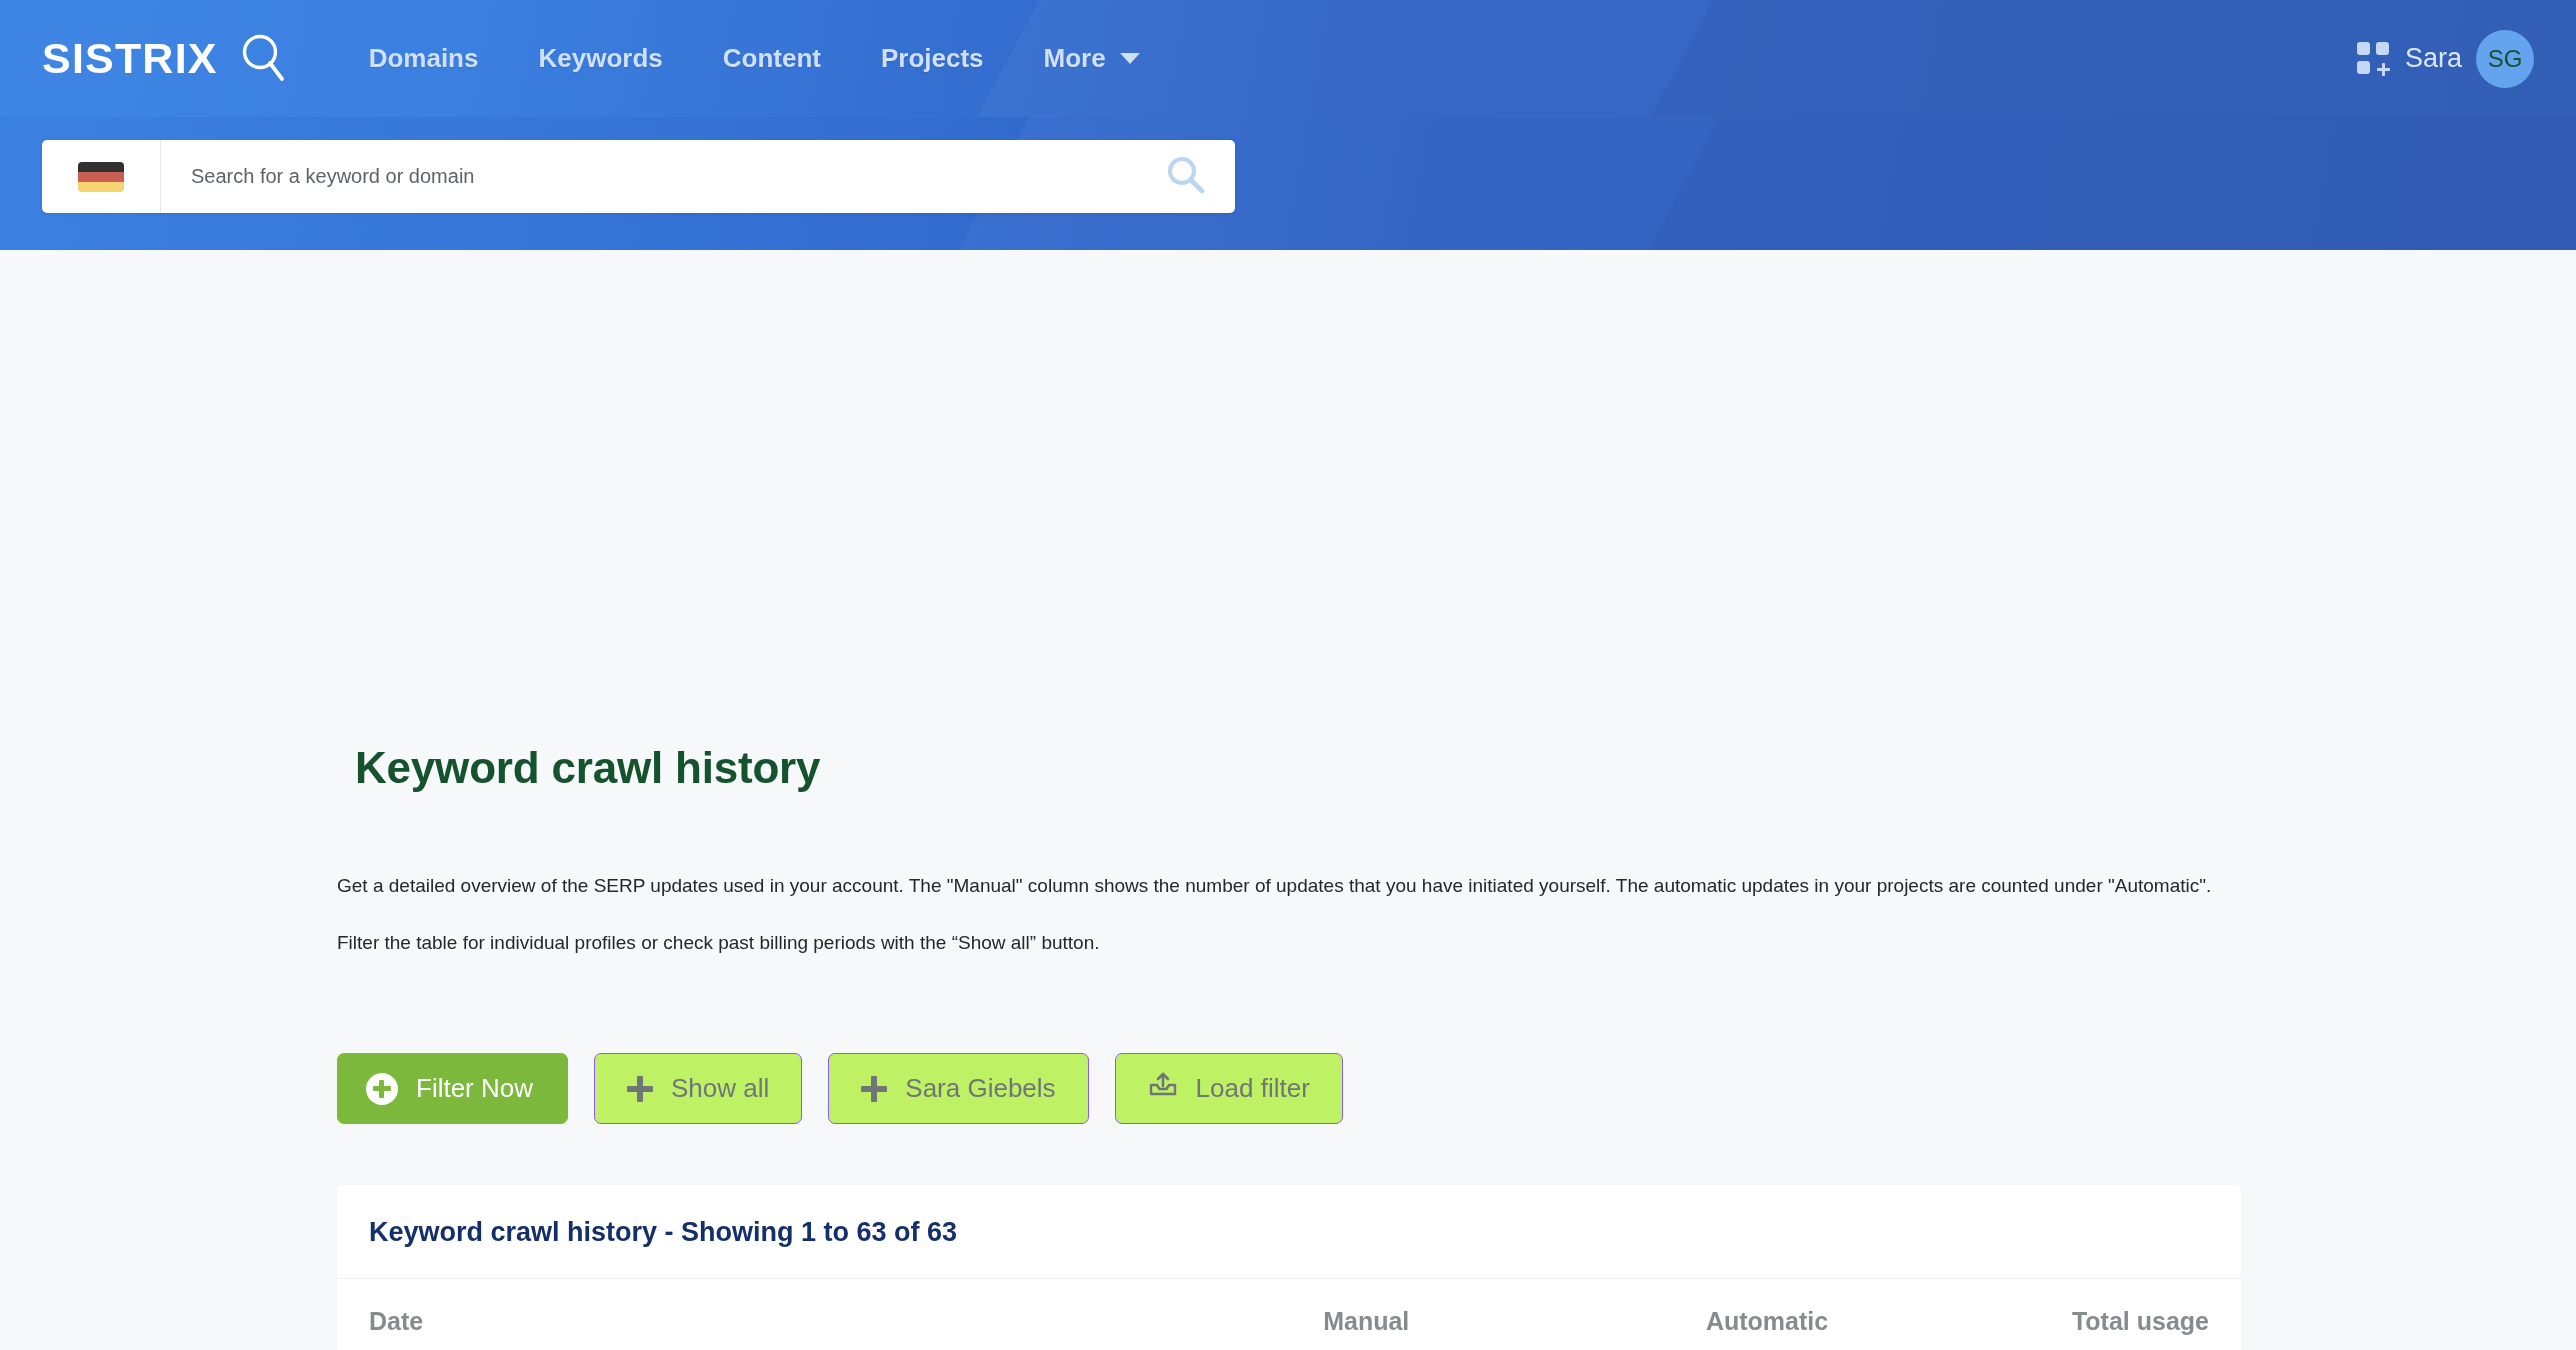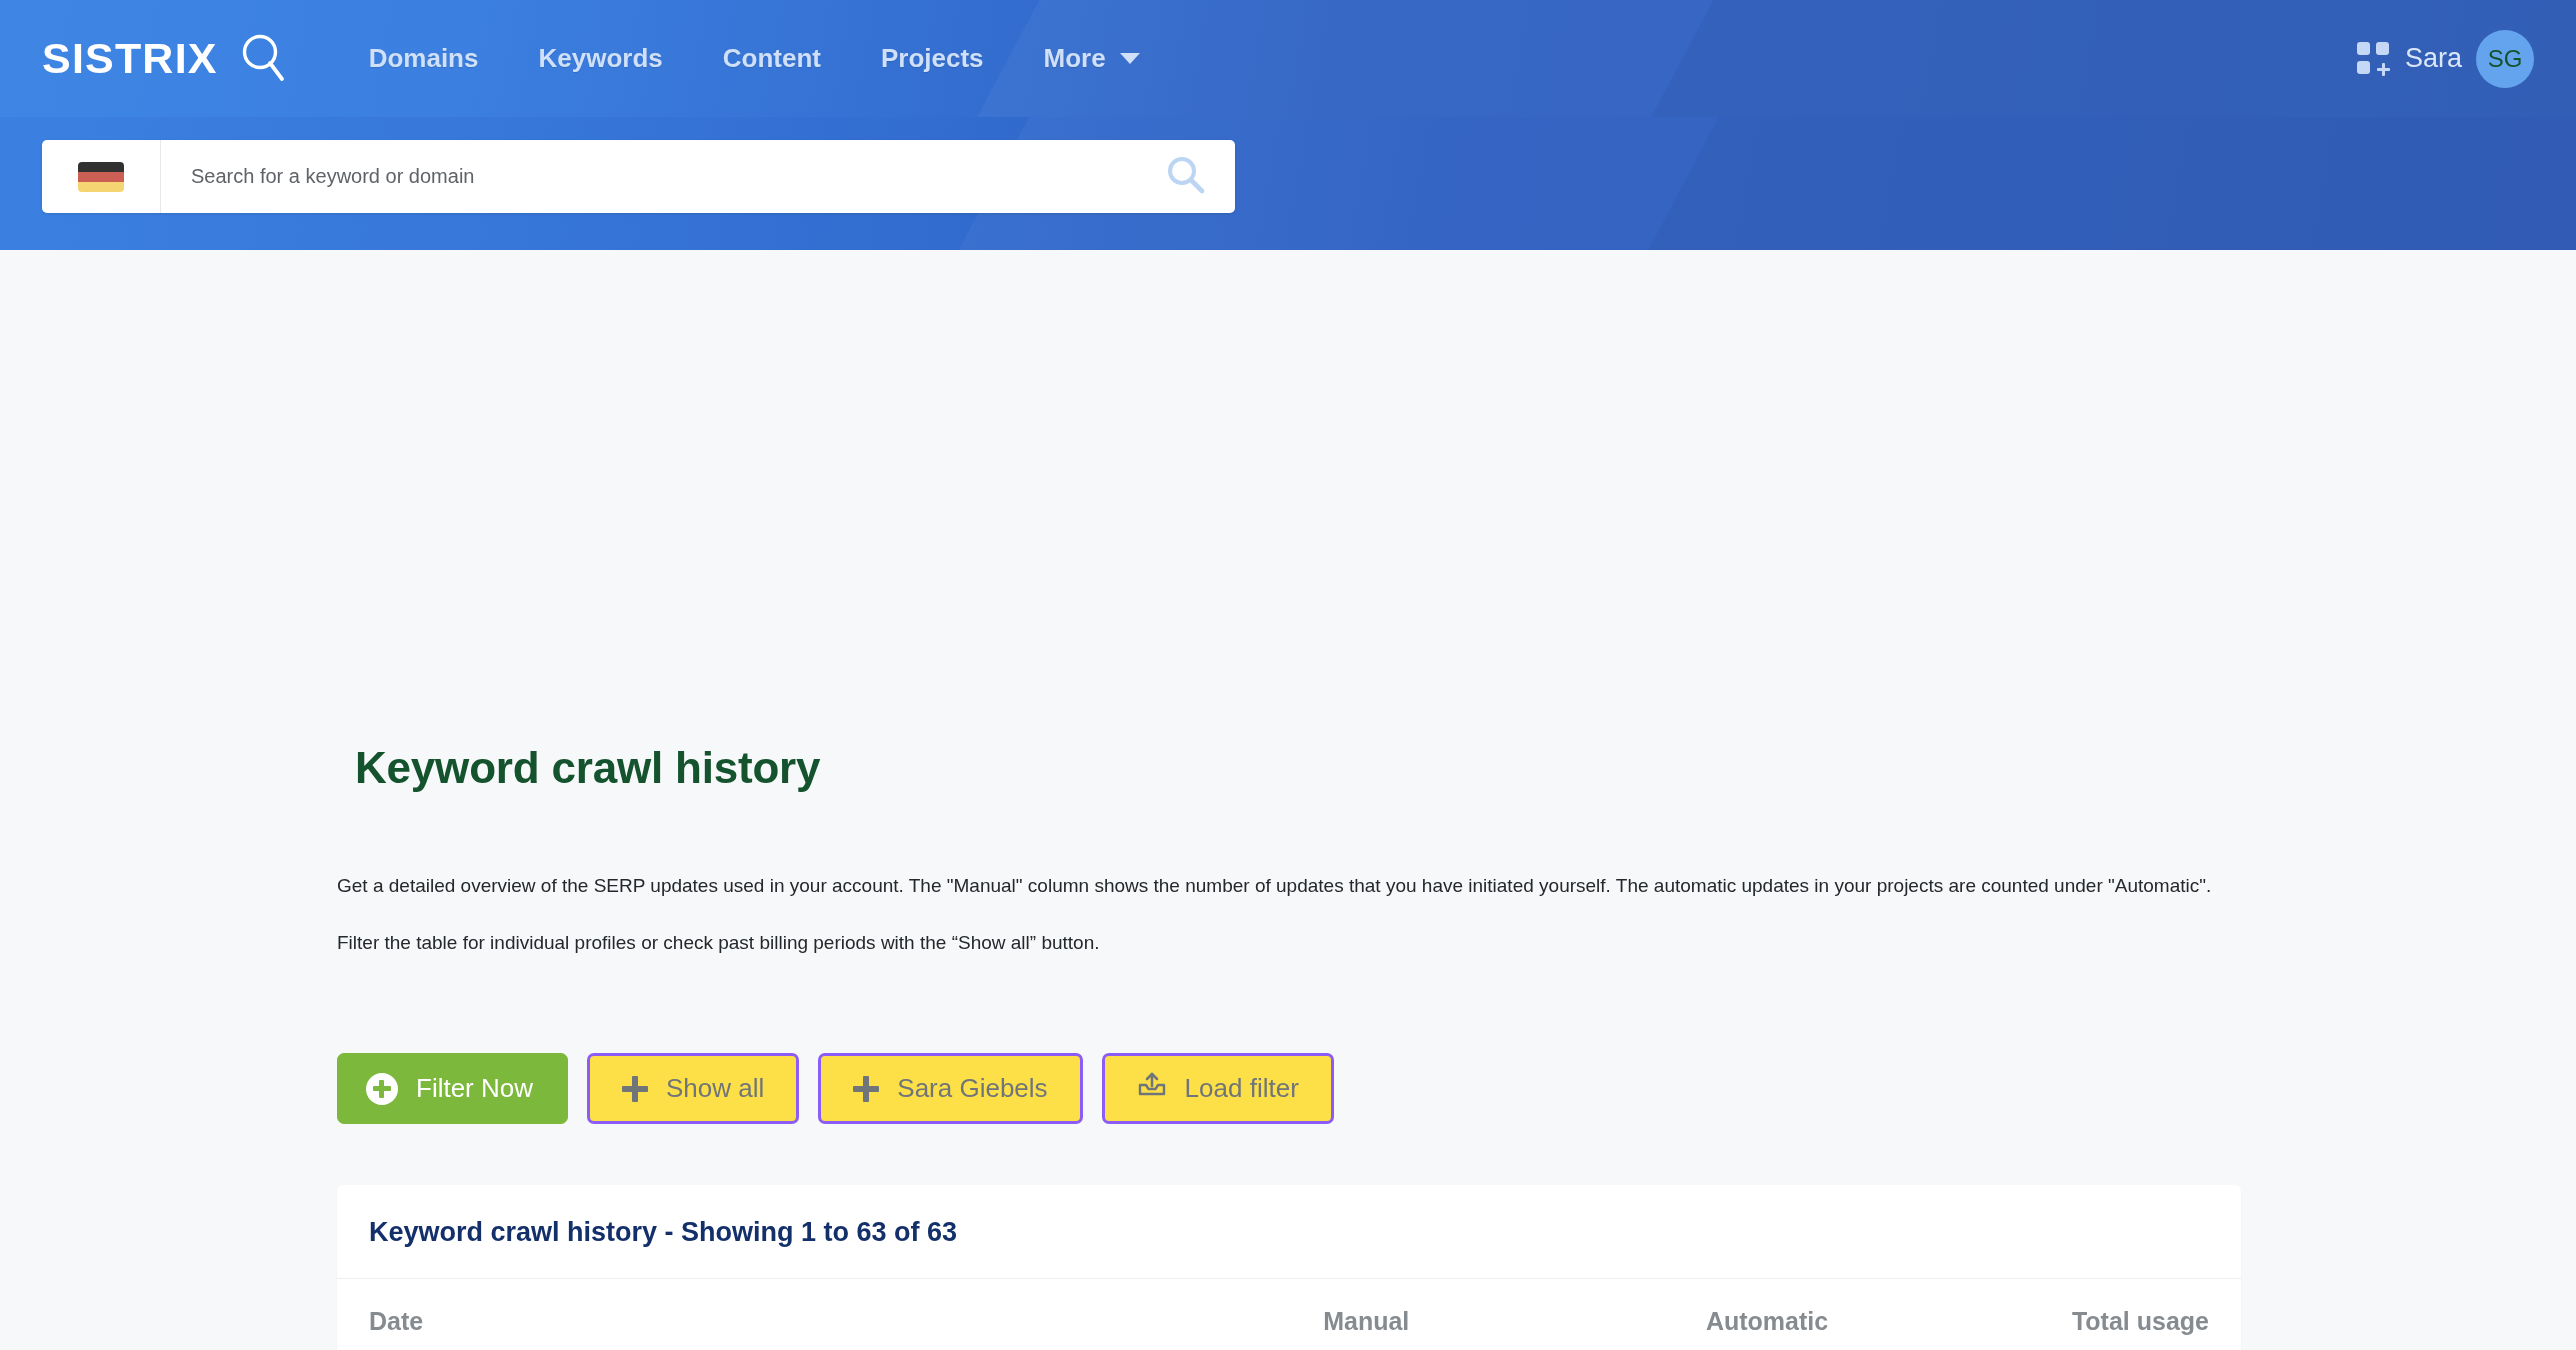--- a/index.html
+++ b/index.html
@@ -200,43 +200,43 @@
     font-size: 19px;
     line-height: 57px;
     color: #24282c;
   }
 
   .btn-row {
     position: absolute;
     left: 337px; top: 803px;
     display: flex;
     align-items: center;
-    gap: 19px;
+    gap: 26px;
   }
   .btn {
     height: 71px;
     display: flex;
     align-items: center;
     gap: 18px;
     padding: 0 32px;
     border-radius: 7px;
     font-size: 26px;
     cursor: pointer;
     white-space: nowrap;
   }
   .btn-primary {
     background: #7cb83c;
     color: #ffffff;
     border: 1px solid #7cb83c;
     padding: 0 34px 0 28px;
   }
   .btn-ghost {
-    background: #fde047;
+    background: #bef264;
     color: #707579;
-    border: 3px solid #8b5cf6;
+    border: 1px solid #8b5cf6;
   }
   .plus-circle {
     width: 32px; height: 32px;
     border-radius: 50%;
     background: #ffffff;
     position: relative;
     flex: none;
   }
   .plus-circle::before, .plus-circle::after {
     content: "";

